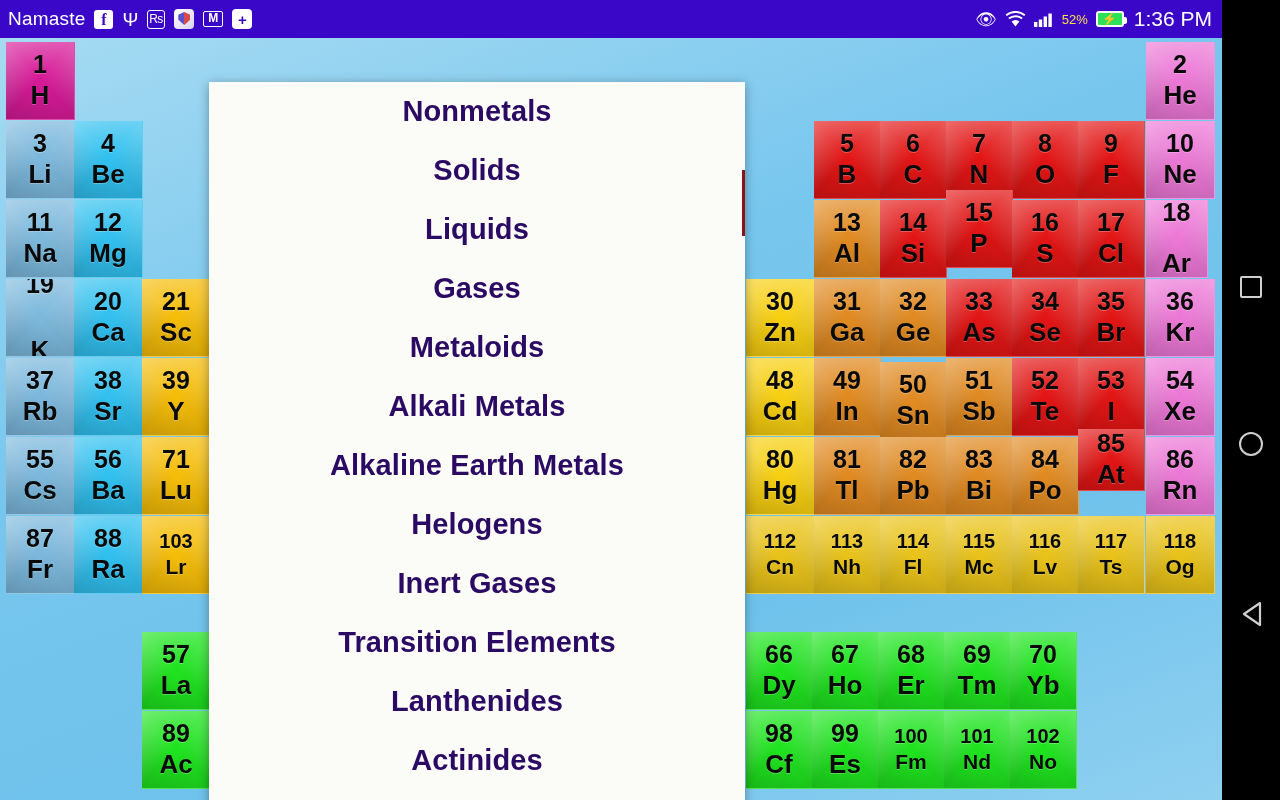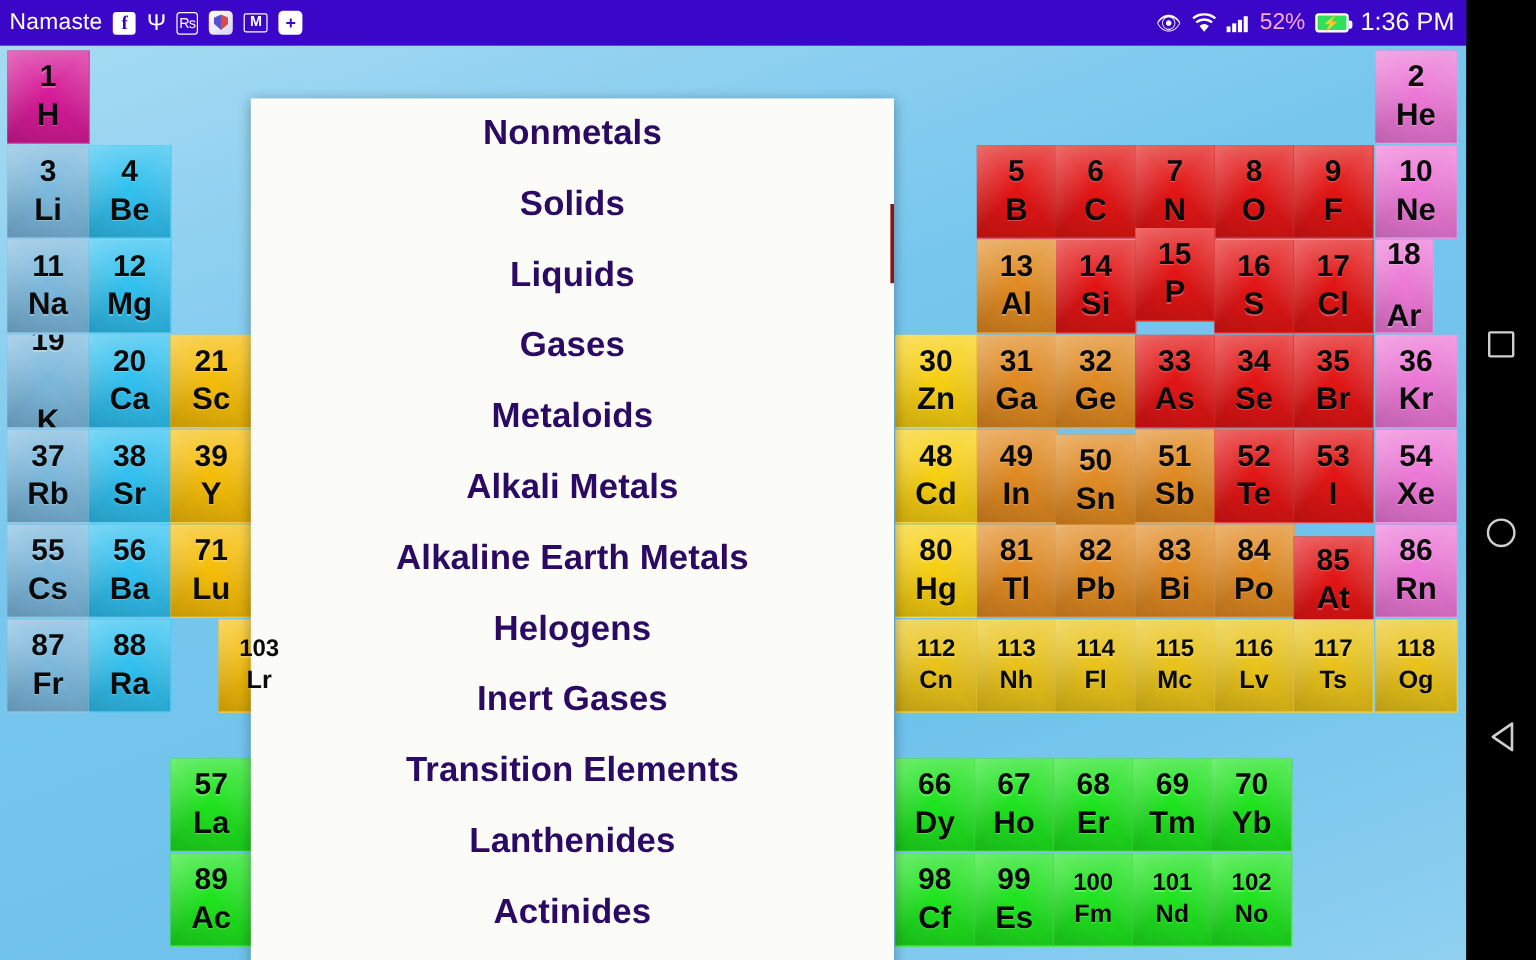--- a/index.html
+++ b/index.html
@@ -51,21 +51,21 @@
   .ico-mail::after {
     content:"M"; position:absolute; inset:0; font-size:12px; line-height:12px;
     text-align:center; font-weight:700; color:#fff;
   }
   .ico-plusbox {
     width: 20px; height: 20px; background:#fff; border-radius:4px; color:#3A06C8;
     font-size: 15px; font-weight:700; line-height:19px; text-align:center;
   }
   .ico-eye { font-size: 17px; line-height: 1; color:#fff; }
   .ico-wifi svg, .ico-sig svg { display:block; }
-  .sb-batt-pct { font-size: 19px; color:#f9a8d4; margin-left:-2px; }
+  .sb-batt-pct { font-size: 13px; color:#fde047; margin-left:-2px; }
   .ico-batt {
     width: 28px; height: 16px; border: 2px solid #ffffff; border-radius: 3px;
     position: relative; background: #2ee05a; display:flex; align-items:center; justify-content:center;
   }
   .ico-batt::after {
     content:""; position:absolute; right:-5px; top:4px; width:3px; height:7px;
     background:#ffffff; border-radius: 0 2px 2px 0;
   }
   .batt-bolt { font-size:12px; color:#0a5d1e; line-height:1; }
   .sb-clock { font-size: 21px; color:#fff; margin-left: 2px; }
@@ -240,21 +240,21 @@
           <span class="sym">P</span>
         </div>
         <div class="cell" style="left: 1012px; top: 162px; width: 67px; height: 78px; background: rgb(226, 21, 21);">
           <span class="num">16</span>
           <span class="sym">S</span>
         </div>
         <div class="cell" style="left: 1078px; top: 162px; width: 67px; height: 78px; background: rgb(226, 21, 21);">
           <span class="num">17</span>
           <span class="sym">Cl</span>
         </div>
-        <div class="cell" style="left: 1146px; top: 162px; width: 49px; height: 78px; background: rgb(236, 120, 214); gap: 20px;">
+        <div class="cell" style="left: 1146px; top: 162px; width: 62px; height: 78px; background: rgb(236, 120, 214); gap: 20px;">
           <span class="num">18</span>
           <span class="sym">Ar</span>
         </div>
         <div class="cell" style="left: 6px; top: 241px; width: 69px; height: 78px; background: rgb(124, 184, 220); gap: 36px;">
           <span class="num">19</span>
           <span class="sym">K</span>
         </div>
         <div class="cell" style="left: 74px; top: 241px; width: 69px; height: 78px; background: rgb(49, 192, 239);">
           <span class="num">20</span>
           <span class="sym">Ca</span>
@@ -356,37 +356,37 @@
           <span class="sym">Pb</span>
         </div>
         <div class="cell" style="left: 946px; top: 399px; width: 67px; height: 78px; background: rgb(224, 138, 34);">
           <span class="num">83</span>
           <span class="sym">Bi</span>
         </div>
         <div class="cell" style="left: 1012px; top: 399px; width: 67px; height: 78px; background: rgb(224, 138, 34);">
           <span class="num">84</span>
           <span class="sym">Po</span>
         </div>
-        <div class="cell" style="left: 1078px; top: 409px; width: 67px; height: 74px; background: rgb(226, 21, 21);">
+        <div class="cell" style="left: 1078px; top: 391px; width: 67px; height: 62px; background: rgb(226, 21, 21);">
           <span class="num">85</span>
           <span class="sym">At</span>
         </div>
         <div class="cell" style="left: 1146px; top: 399px; width: 69px; height: 78px; background: rgb(236, 120, 214);">
           <span class="num">86</span>
           <span class="sym">Rn</span>
         </div>
         <div class="cell" style="left: 6px; top: 478px; width: 69px; height: 78px; background: rgb(124, 184, 220);">
           <span class="num">87</span>
           <span class="sym">Fr</span>
         </div>
         <div class="cell" style="left: 74px; top: 478px; width: 69px; height: 78px; background: rgb(49, 192, 239);">
           <span class="num">88</span>
           <span class="sym">Ra</span>
         </div>
-        <div class="cell small" style="left: 142px; top: 478px; width: 69px; height: 78px; background: rgb(245, 189, 9); margin-left: 40px;">
+        <div class="cell small" style="left: 142px; top: 478px; width: 69px; height: 78px; background: rgb(245, 189, 9);">
           <span class="num">103</span>
           <span class="sym">Lr</span>
         </div>
         <div class="cell small" style="left: 746px; top: 478px; width: 69px; height: 78px; background: rgb(233, 195, 26);">
           <span class="num">112</span>
           <span class="sym">Cn</span>
         </div>
         <div class="cell small" style="left: 814px; top: 478px; width: 67px; height: 78px; background: rgb(233, 195, 26);">
           <span class="num">113</span>
           <span class="sym">Nh</span>

